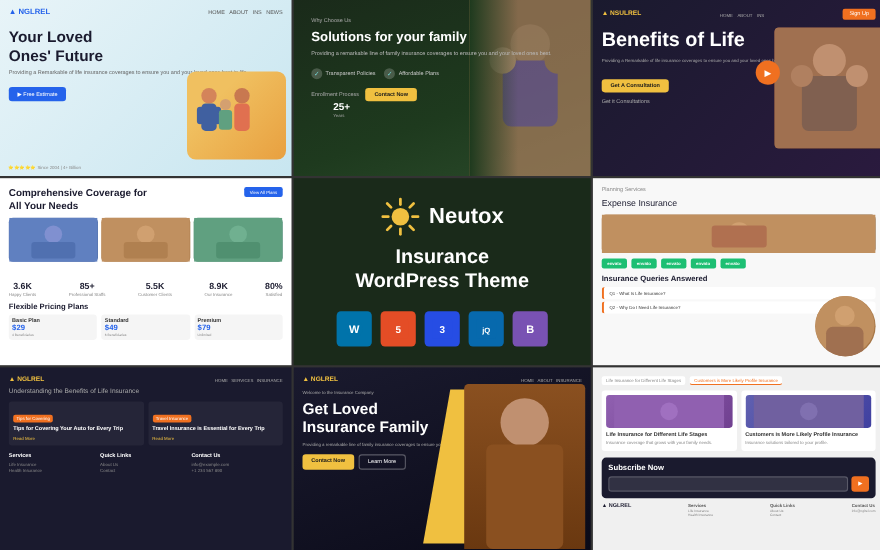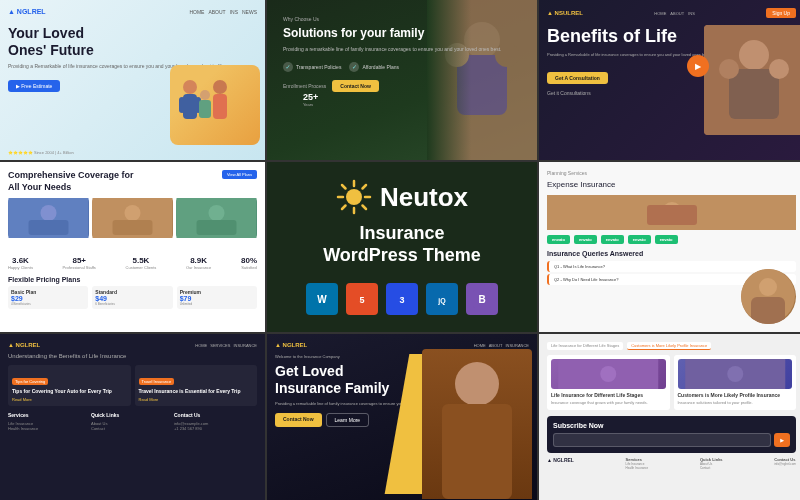--- a/index.html
+++ b/index.html
@@ -356,21 +356,21 @@
       display: flex;
       align-items: center;
       gap: 8px;
       margin-bottom: 8px;
     }
     .cell-5 .sun-icon {
       width: 36px;
       height: 36px;
     }
     .cell-5 .brand-name {
-      font-size: 26px;
+      font-size: 20px;
       font-weight: 900;
       color: white;
     }
     .cell-5 .brand-subtitle {
       font-size: 18px;
       font-weight: 800;
       color: white;
       text-align: center;
       line-height: 1.2;
       margin-bottom: 16px;

